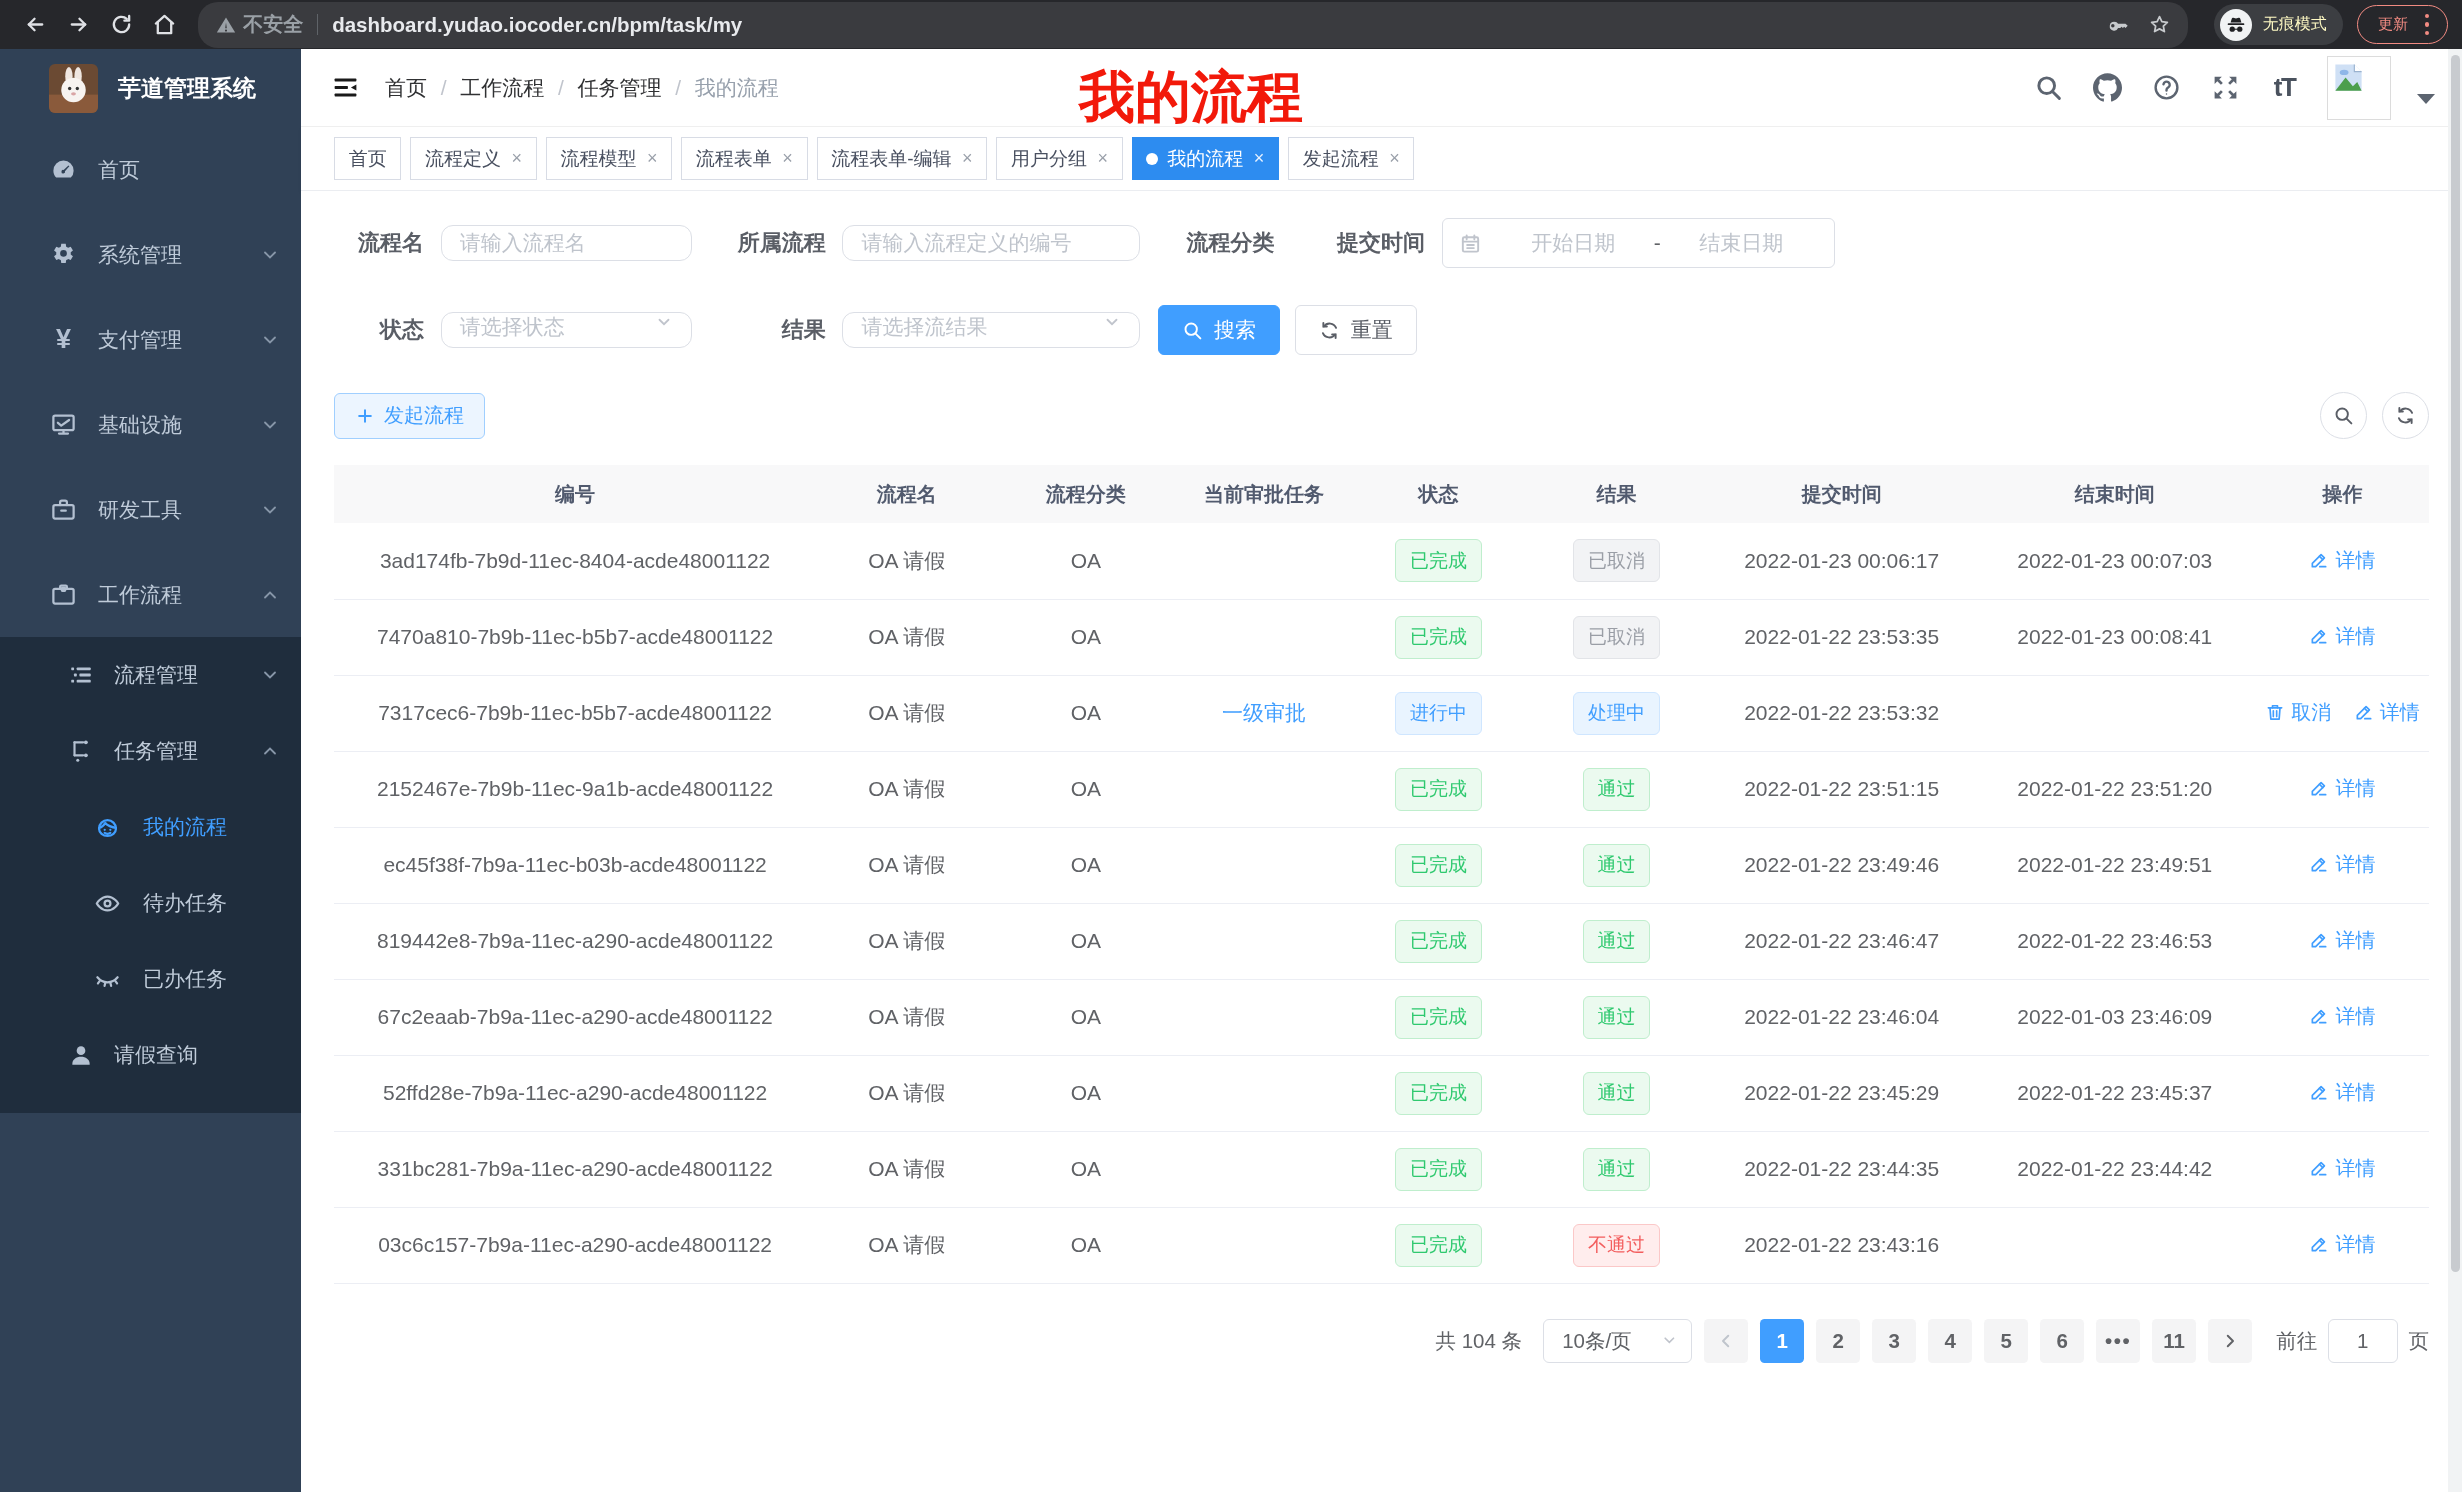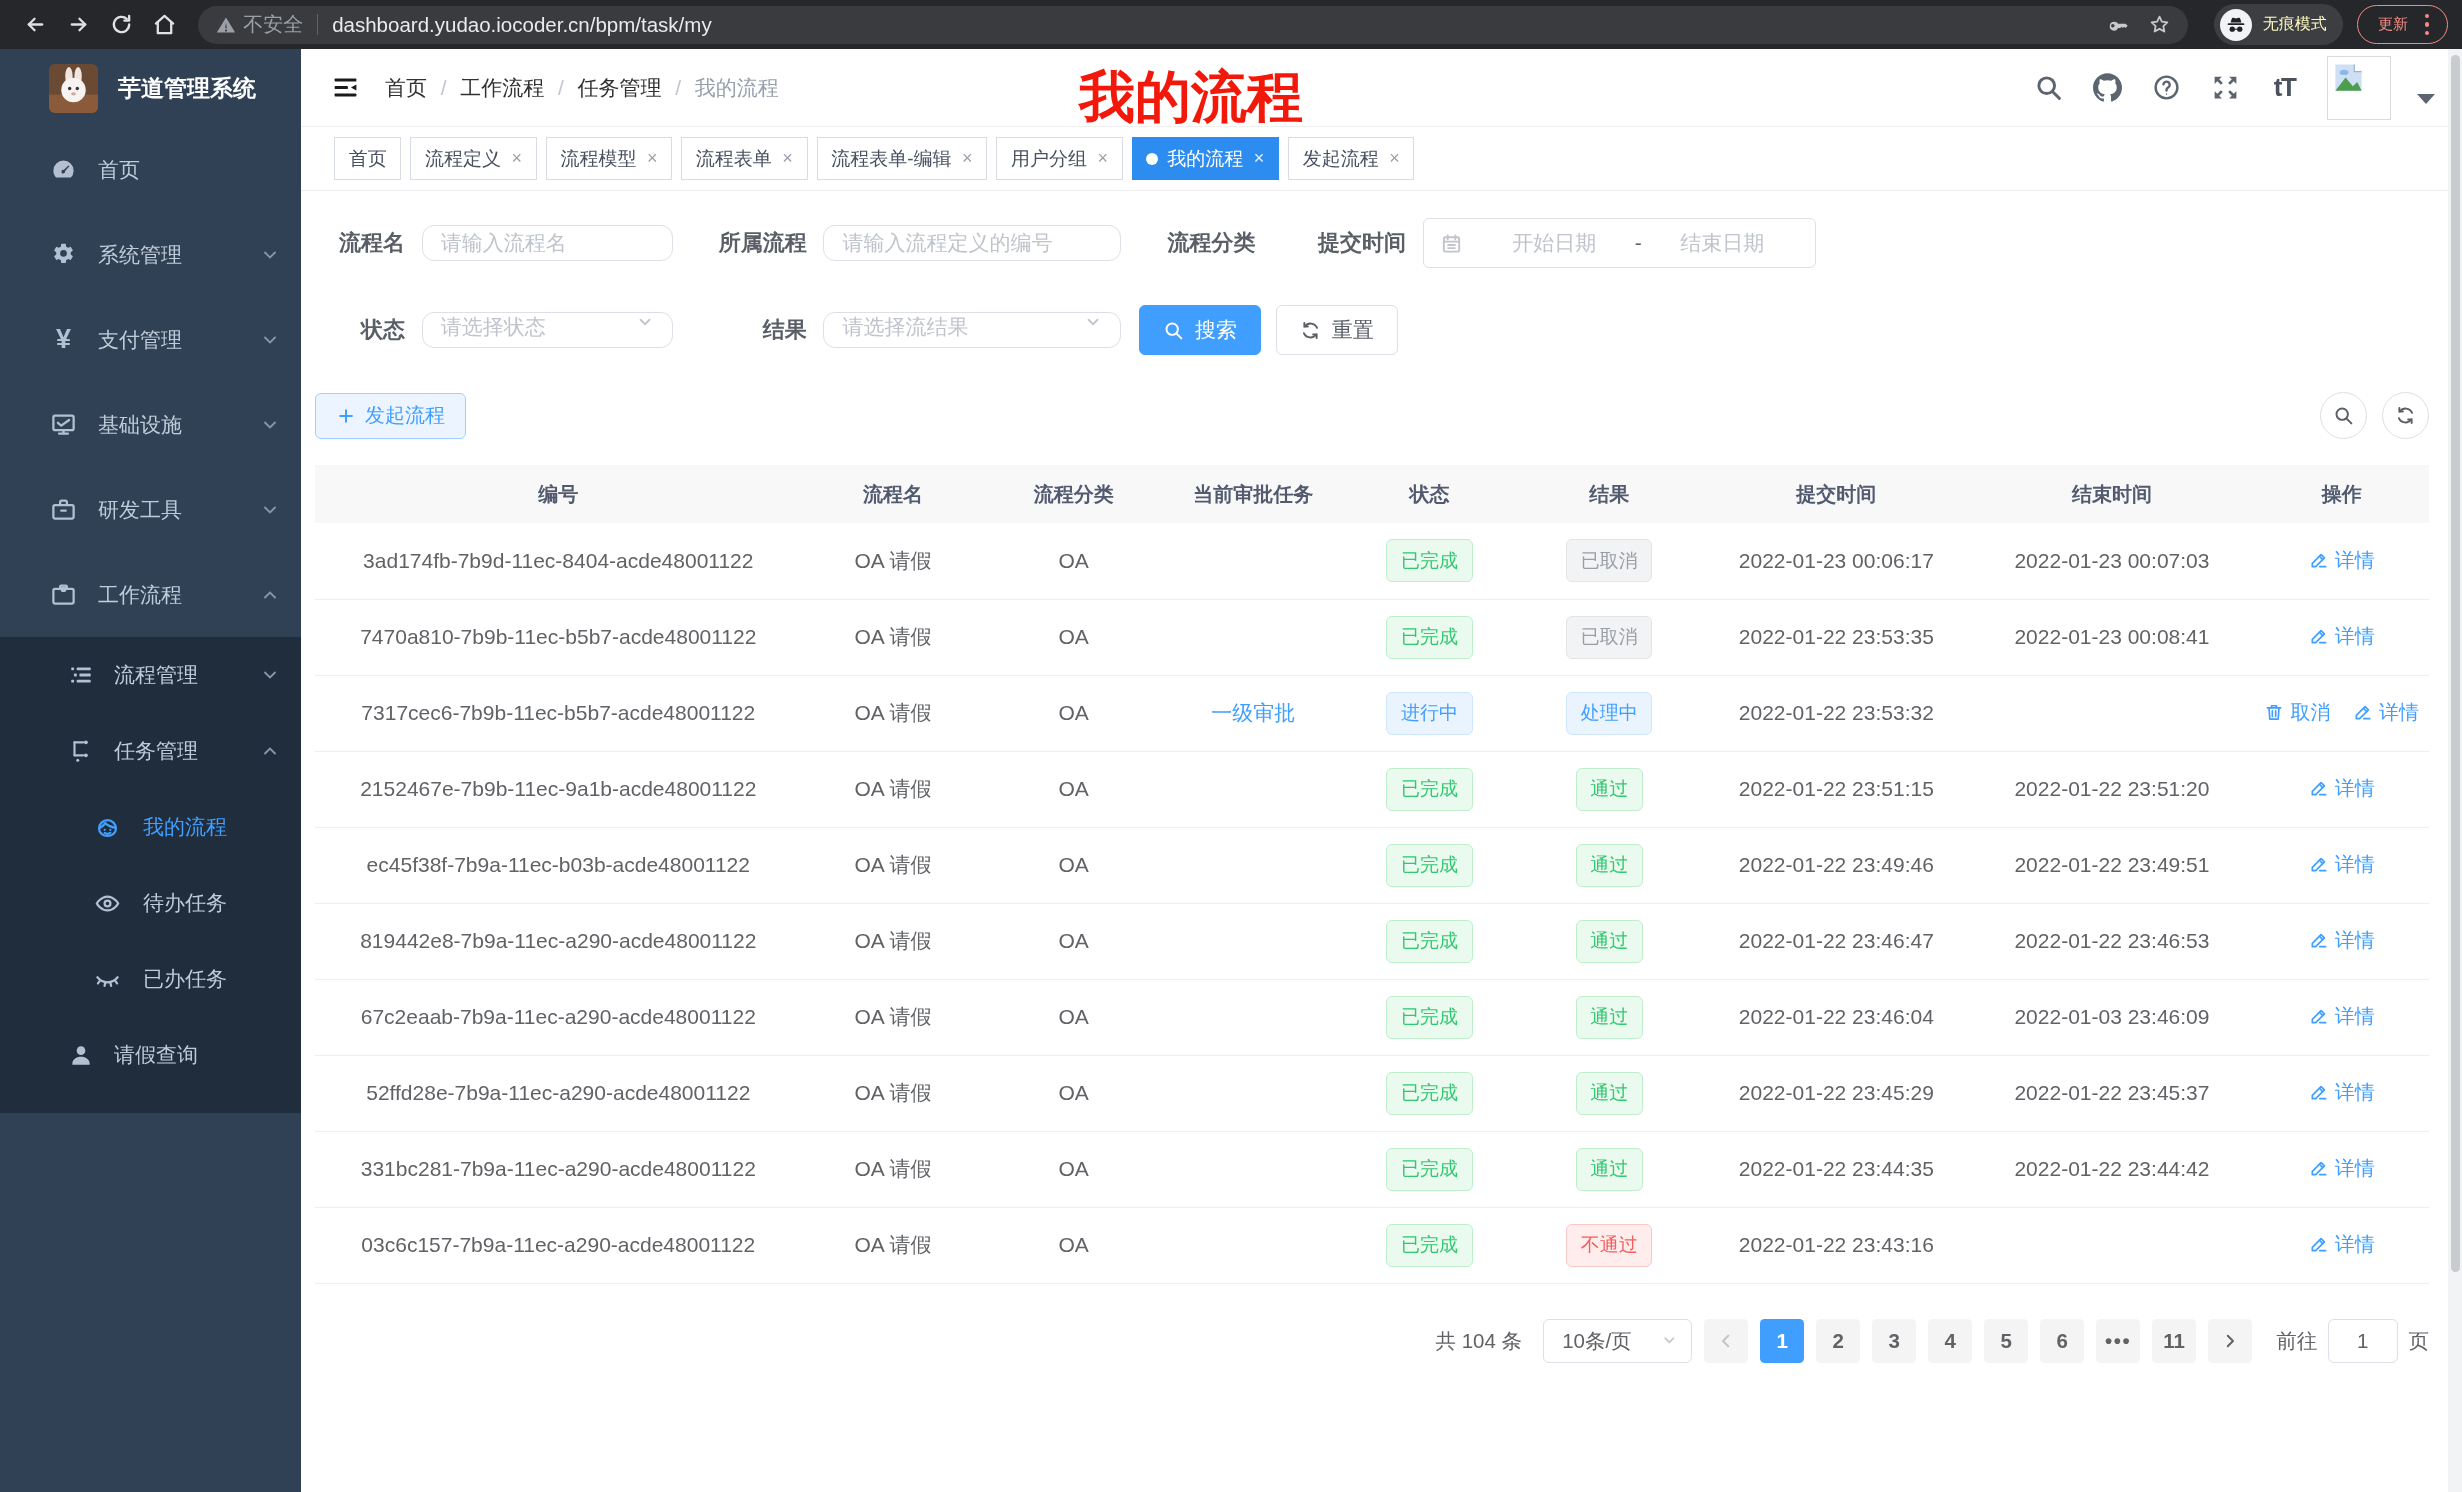--- a/index.html
+++ b/index.html
@@ -4,22 +4,22 @@
 <style>
   * { margin:0; padding:0; box-sizing:border-box; }
   html,body { width:2462px; height:1493px; overflow:hidden; background:#fff;
     font-family:"Liberation Sans","DejaVu Sans",sans-serif; }
   .screen { position:relative; width:2462px; height:1493px; }
 
   
   .browser-bar { height:49px; background:#26272b; display:flex; align-items:center; padding:0 13.7px; }
   .b-icon { width:43px; height:33px; display:flex; align-items:center; justify-content:center; color:#dfe1e5; flex:0 0 auto; }
   .b-icon svg { width:23px; height:23px; }
-  .omnibox { flex:1 1 auto; height:38px; margin:0 12px; background:#3a3b3f; border-radius:20px;
-    display:flex; align-items:center; padding:0 18px; min-width:0; }
+  .omnibox { flex:1 1 auto; height:46px; margin:0 12px; background:#3a3b3f; border-radius:20px;
+    display:flex; align-items:center; padding:0 18px; min-width:0;font-weight:bold; }
   .warn-tri { color:#9aa0a6; margin-right:7.6px; display:flex; }
   .warn-tri svg { width:20px; height:20px; }
   .not-secure { color:#9aa0a6; font-size:20px; margin-right:13.7px; white-space:nowrap; }
   .omni-divider { width:1.5px; height:21px; background:#5f6368; margin-right:13.7px; }
   .url { color:#e8eaed; font-size:20.5px; white-space:nowrap; overflow:hidden; flex:1 1 auto; }
   .omni-right { display:flex; align-items:center; gap:20px; margin-left:12px; color:#c7cacd; }
   .omni-right svg { width:21px; height:21px; }
   .incog-badge { display:flex; align-items:center; gap:10.7px; background:#3c3e42; border-radius:23px;
     padding:4.6px 16.7px 4.6px 6px; margin:0 13.7px; flex:0 0 auto; }
   .incog-circle { width:32px; height:32px; border-radius:50%; background:#f1f3f4; display:flex; align-items:center; justify-content:center; }
@@ -78,21 +78,21 @@
   .tags-bar { height:64px; background:#fff; display:flex; align-items:center; padding:0 33px; gap:9px;
     border-bottom:1.5px solid #ebedf1; box-shadow:0 1.5px 4.6px rgba(0,0,0,0.04); }
   .tab { height:43px; display:flex; align-items:center; gap:9px; border:1.5px solid #d8dce5; background:#fff;
     padding:0 13.7px; font-size:19px; color:#495060; cursor:pointer; white-space:nowrap; }
   .tab .tab-close { font-size:18px; color:#9aa0aa; margin-left:1.5px; }
   .tab.active { background:#2d8cf0; border-color:#2d8cf0; color:#fff; }
   .tab.active .tab-close { color:#e8f2ff; }
   .tab-dot { width:12px; height:12px; border-radius:50%; background:#fff; }
 
   
-  .content { padding:27px 33px 0 14px; background:#fff; }
+  .content { padding:27px 33px 0 33px; background:#fff; }
   .filter-row { display:flex; align-items:center; margin-bottom:37px; padding-left:20px; }
   .f-label { font-size:22px; font-weight:bold; color:#5a5e66; margin-right:16.7px; white-space:nowrap; text-align:right; }
   .w92 { min-width:70px; } .w120 { min-width:91px; }
   .f-input, .f-select { height:36px; border:1.5px solid #dcdfe6; border-radius:12px; background:#fff;
     display:flex; padding:0 18px; color:#bfc4cc; font-size:21px; }
   .f-input input { border:none; outline:none; width:100%; font-size:21px; color:#606266; background:transparent;
     font-family:inherit; }
   .f-input input::placeholder { color:#bfc4cc; }
   .f-select { justify-content:space-between; cursor:pointer; }
   .sel-chev { color:#c0c4cc; display:flex; margin-left:12px; }

